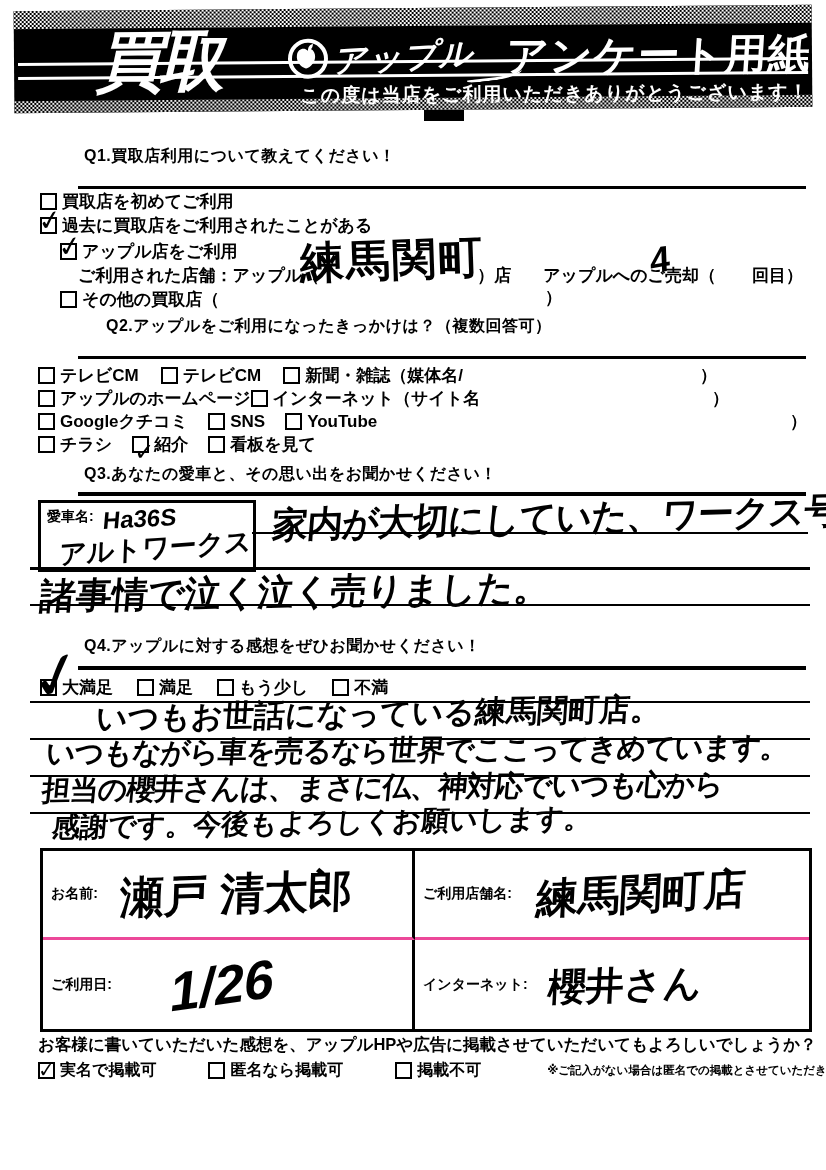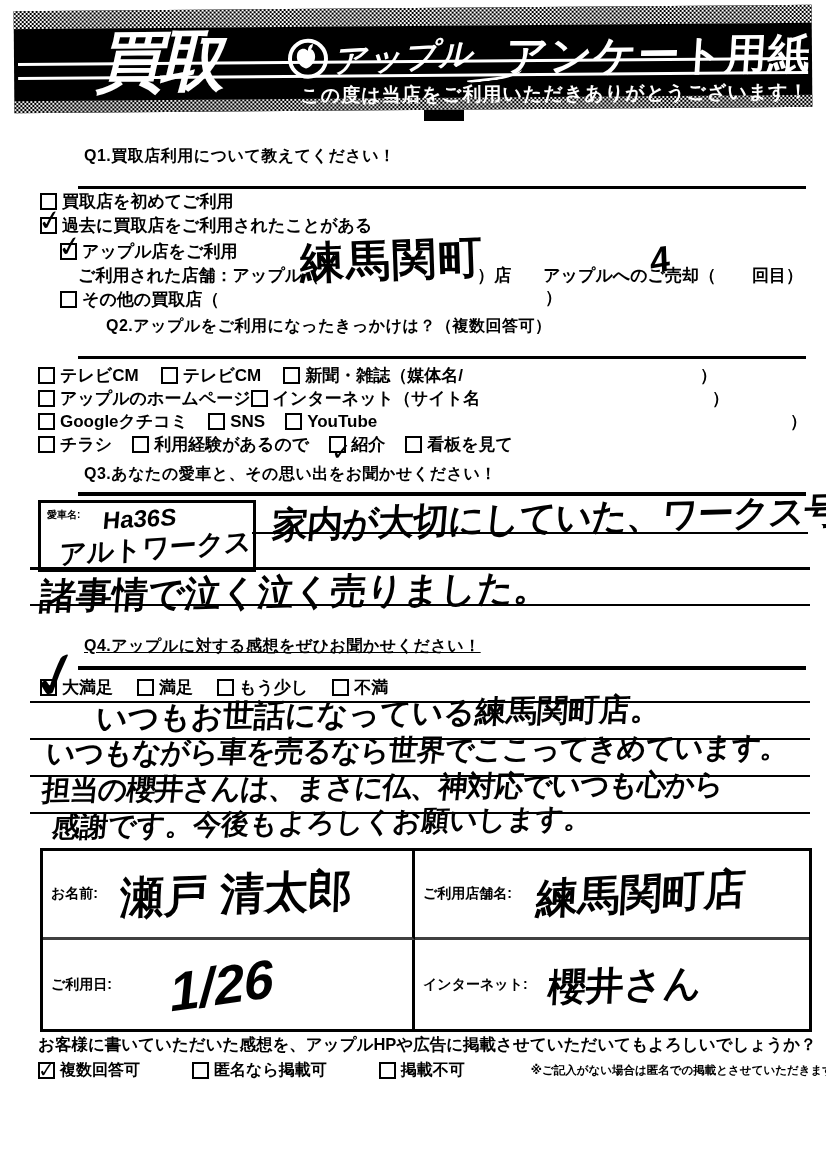--- a/index.html
+++ b/index.html
@@ -34,27 +34,27 @@
   .cb{width:13px;height:13px;border:2px solid #000;display:inline-block;position:relative;flex:0 0 auto;background:#fff;}
   .cb.checked::after{content:"✓";position:absolute;left:-4px;top:-15px;font-size:28px;font-weight:700;
     transform:rotate(-8deg);color:#000;}
   .cb.inbox::after{font-size:20px;top:-6px;left:-2px;transform:rotate(-4deg);}
   .cb.bigcheck::after{font-size:64px;top:-42px;left:-12px;transform:rotate(-14deg);font-weight:400;}
   .cb.slash::after{content:"✓";font-size:24px;top:-12px;left:-1px;transform:rotate(-18deg);font-weight:400;}
   .hw{font-weight:600;white-space:nowrap;line-height:1;color:#000;}
   .closep{position:absolute;font-weight:600;font-size:17px;}
   
   .carbox{left:38px;top:500px;width:212px;height:66px;border:3px solid #000;}
-  .carlabel{position:absolute;left:6px;top:5px;font-size:10px;font-weight:700;}
+  .carlabel{position:absolute;left:6px;top:5px;font-size:14px;font-weight:700;}
   
   .itable{left:40px;top:848px;width:766px;height:178px;border:3px solid #000;
     display:grid;grid-template-columns:372px 1fr;grid-template-rows:1fr 1fr;}
   .icell{display:flex;align-items:center;padding:4px 8px;gap:8px;position:relative;overflow:visible;}
   .icell.br{border-right:3px solid #000;}
-  .icell.bb{border-bottom:3px solid #404040;}
+  .icell.bb{border-bottom:3px solid #ec4899;}
   .ilabel{font-weight:700;font-size:14px;flex:0 0 auto;}
   
   .fquestion{position:absolute;left:38px;top:1034px;font-size:16.5px;font-weight:700;white-space:nowrap;}
   .fnote{font-size:11.5px;font-weight:700;margin-left:14px;}
   .faddress{position:absolute;right:18px;top:1092px;font-size:14.5px;font-weight:700;white-space:nowrap;}
 </style>
 </head>
 <body>
 
 <div class="sheet">
@@ -162,24 +162,20 @@
       <span>YouTube</span>
     </span>
     <span class="closep" style="left:752px;top:0;">）</span>
   </div>
   <div class="cbrow" style="left:38px;top:433px;gap:20px;">
     <span class="cbitem">
       <span class="cb"></span>
       <span>チラシ</span>
     </span>
     <span class="cbitem">
-      <span class="cb"></span>
-      <span>利用経験があるので</span>
-    </span>
-    <span class="cbitem">
       <span class="cb slash"></span>
       <span>紹介</span>
     </span>
     <span class="cbitem">
       <span class="cb"></span>
       <span>看板を見て</span>
     </span>
   </div>
 
   <div class="qtitle" style="top:464px;">Q3.あなたの愛車と、その思い出をお聞かせください！</div>
@@ -189,21 +185,21 @@
     <span class="carlabel">愛車名:</span>
     <span class="abs hw" style="left:62px;top:4px;font-size:24px;transform:rotate(-3deg) skewX(-8deg);">Ha36S</span>
     <span class="abs hw" style="left:18px;top:32px;font-size:27px;transform:rotate(-4deg) skewX(-6deg);">アルトワークス</span>
   </div>
   <div class="rule" style="left:252px;top:532px;width:556px;height:2px;"></div>
   <div class="rule" style="left:30px;top:567px;width:780px;height:3px;"></div>
   <div class="rule" style="left:30px;top:604px;width:780px;height:2px;"></div>
   <div class="abs hw" style="left:272px;top:500px;font-size:36px;transform:rotate(-1.5deg) skewX(-6deg);letter-spacing:-1px;">家内が大切にしていた、ワークス号</div>
   <div class="abs hw" style="left:40px;top:574px;font-size:36px;transform:rotate(-1deg) skewX(-6deg);">諸事情で泣く泣く売りました。</div>
 
-  <div class="qtitle" style="top:636px;text-decoration:underline;">Q4.アップルに対する感想をぜひお聞かせください！</div>
+  <div class="qtitle" style="top:636px;">Q4.アップルに対する感想をぜひお聞かせください！</div>
   <div class="rule" style="left:78px;top:666px;width:728px;height:4px;"></div>
 
   <div class="cbrow" style="left:40px;top:676px;gap:24px;">
     <span class="cbitem">
       <span class="cb bigcheck checked"></span>
       <span>大満足</span>
     </span>
     <span class="cbitem">
       <span class="cb"></span>
       <span>満足</span>
@@ -244,21 +240,21 @@
     <div class="icell">
       <span class="ilabel">インターネット:</span>
       <span class="hw" style="font-size:38px;transform:rotate(-2deg) skewX(-5deg);margin-left:12px;">櫻井さん</span>
     </div>
   </div>
 
   <div class="fquestion">お客様に書いていただいた感想を、アップルHPや広告に掲載させていただいてもよろしいでしょうか？</div>
   <div class="cbrow" style="left:38px;top:1060px;gap:52px;font-size:16px;">
     <span class="cbitem">
       <span class="cb checked inbox"></span>
-      <span>複数回答可</span>
+      <span>実名で掲載可</span>
     </span>
     <span class="cbitem">
       <span class="cb"></span>
       <span>匿名なら掲載可</span>
     </span>
     <span class="cbitem">
       <span class="cb"></span>
       <span>掲載不可</span>
     </span>
     <span class="fnote">※ご記入がない場合は匿名での掲載とさせていただきます。</span>

